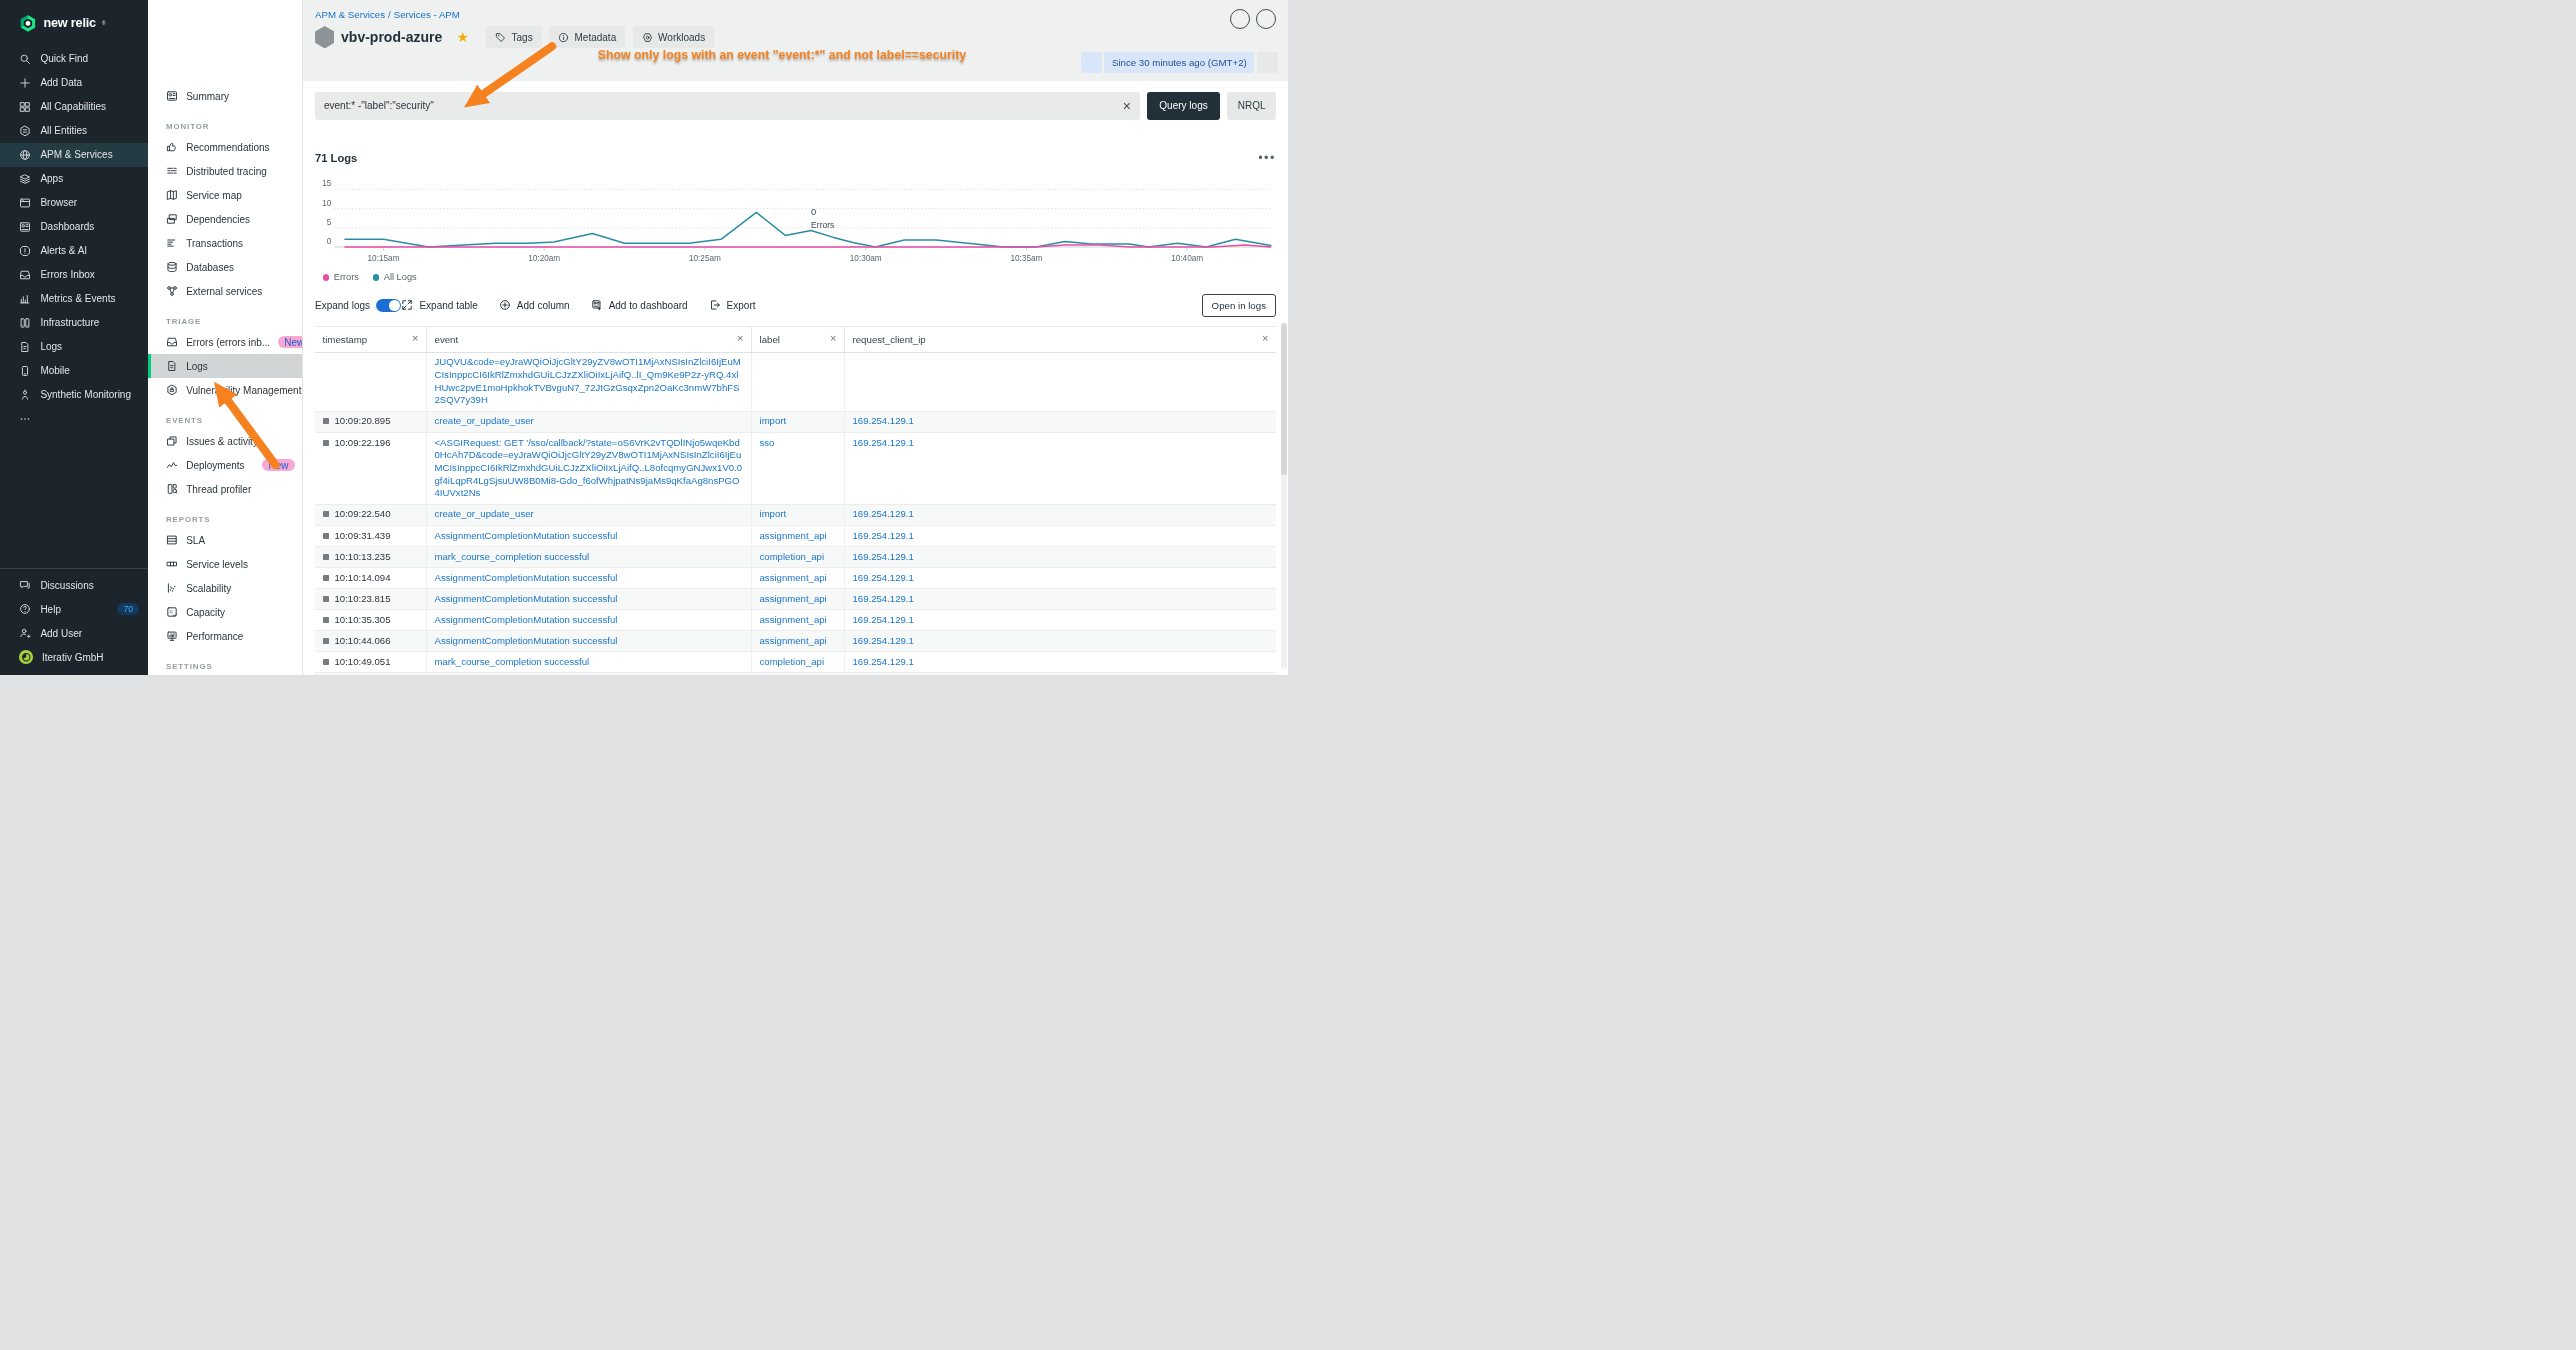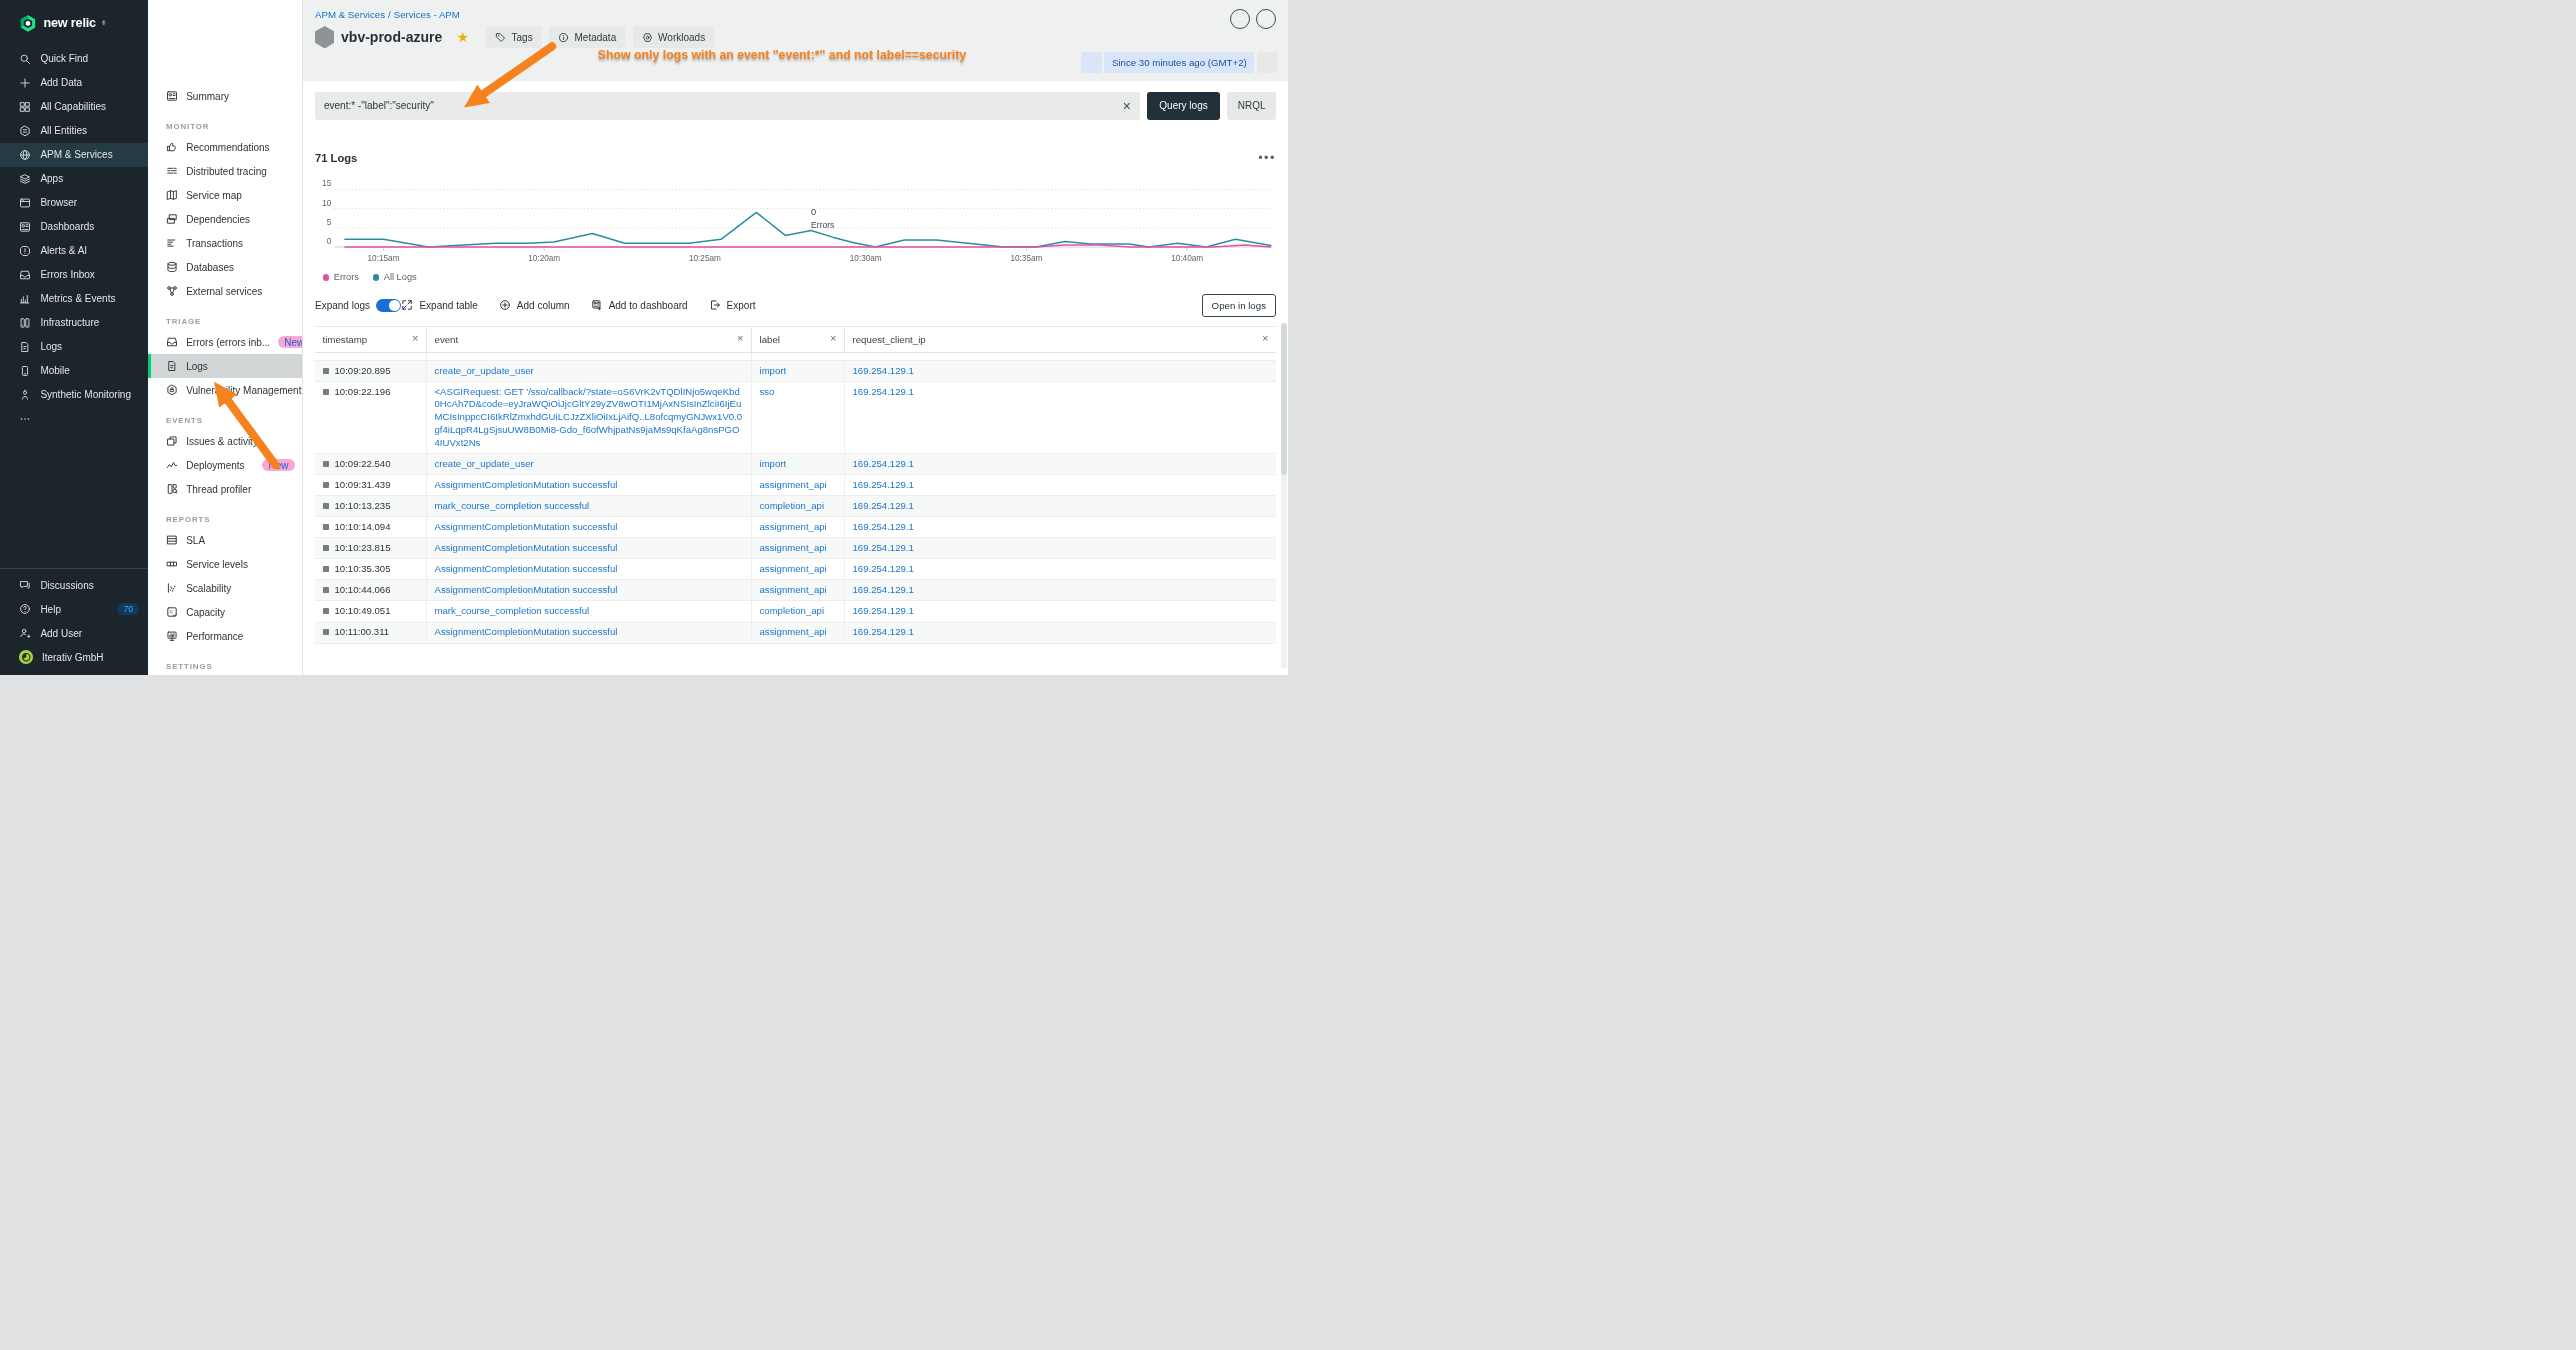--- a/index.html
+++ b/index.html
@@ -573,20 +573,23 @@
             <div class="th">
               <span>request_client_ip</span>
               <span class="thx">×</span>
             </div>
           </div>
         <div id="table-body">
             <div class="tr">
               <div class="td ts">
                 <span></span>
               </div>
+              <div class="td ev">
+                <a>JUQVU&amp;code=eyJraWQiOiJjcGltY29yZV8wOTI1MjAxNSIsInZlciI6IjEuMCIsInppcCI6IkRlZmxhdGUiLCJzZXliOiIxLjAifQ..lI_Qm9Ke9P2z-yRQ.4xlHUwc2pvE1moHpkhokTVBvguN7_72JtGzGsqxZpn2OaKc3nmW7bhFS2SQV7y39H</a>
+              </div>
               <div class="td lb">
                 <a></a>
               </div>
               <div class="td ip">
                 <a></a>
               </div>
             </div>
             <div class="tr alt">
               <div class="td ts">
                 <span class="sq"></span>

